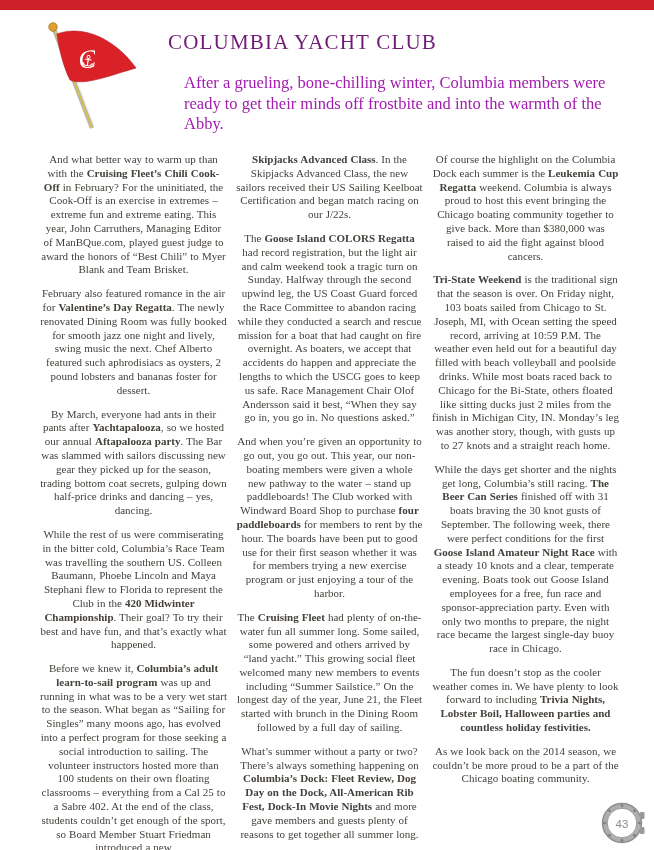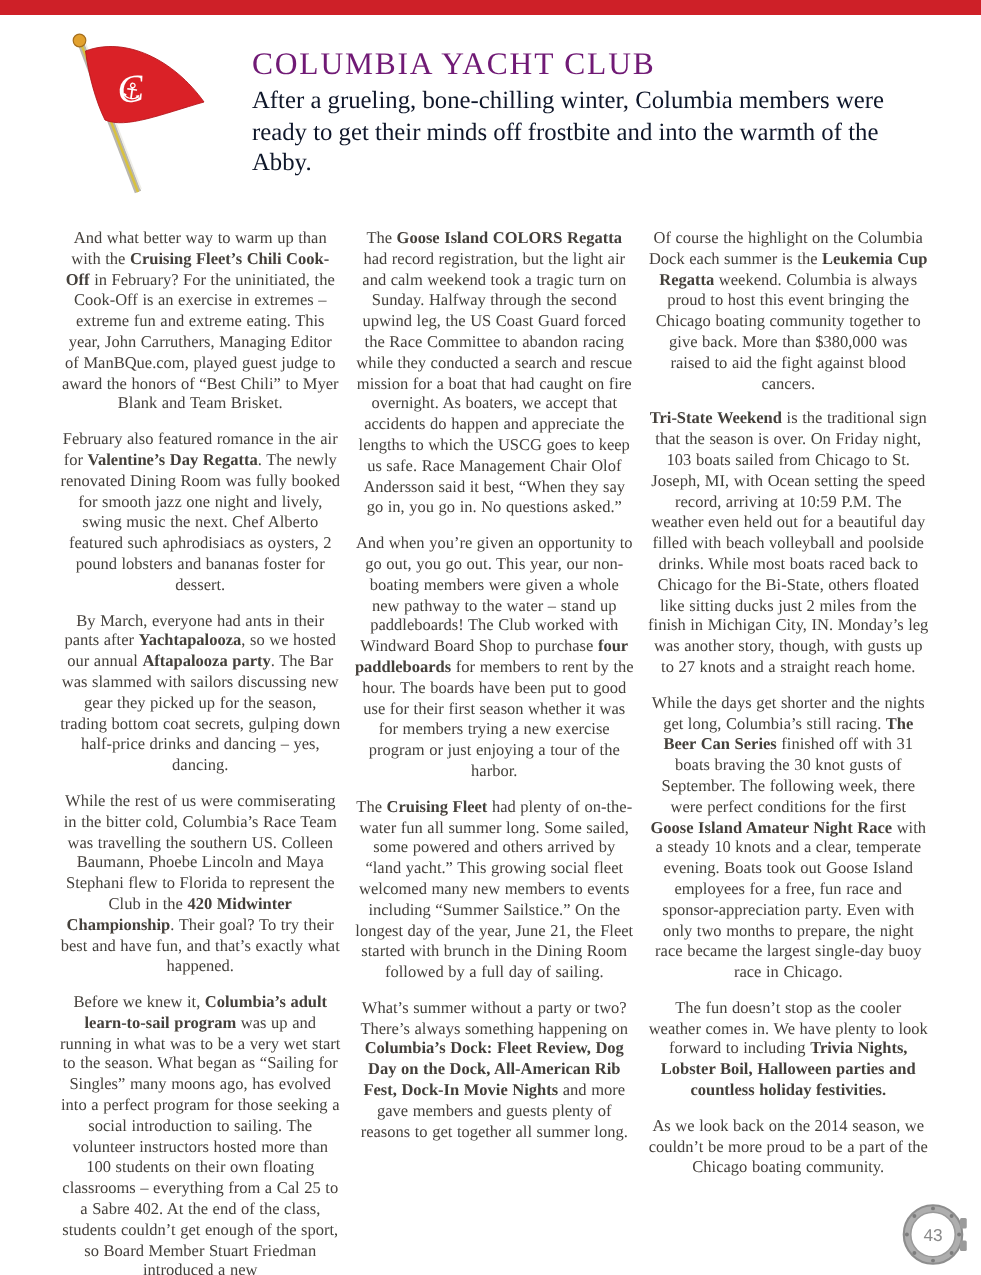--- a/index.html
+++ b/index.html
@@ -22,22 +22,22 @@
   .page-title {
     position:absolute; left:168px; top:30px;
     font-size:21px; color:#701a75;
     letter-spacing:1.2px; font-weight:normal;
     margin:0;
   }
   .page-subtitle {
     position:absolute; left:168px; top:57px;
     width:452px;
     font-size:16.5px; line-height:20.5px;
-    color:#0f172a;
-    margin:0;
+    color:#a21caf;
+    margin:16px;
   }
   .content {
     position:absolute; left:40px; top:153px;
     width:580px;
     display:flex; gap:9px;
   }
   .col { width:187px; }
   p.para {
     margin:0 0 10px 0;
     font-size:11px; line-height:13.8px;
@@ -84,20 +84,21 @@
 
 <div class="content">
   <div class="col">
       <p class="para"><span>And what better way to warm up than with the </span><span class="b">Cruising Fleet’s Chili Cook-Off</span><span> in February? For the uninitiated, the Cook-Off is an exercise in extremes – extreme fun and extreme eating. This year, John Carruthers, Managing Editor of ManBQue.com, played guest judge to award the honors of “Best Chili” to Myer Blank and Team Brisket.</span></p>
       <p class="para"><span>February also featured romance in the air for </span><span class="b">Valentine’s Day Regatta</span><span>. The newly renovated Dining Room was fully booked for smooth jazz one night and lively, swing music the next. Chef Alberto featured such aphrodisiacs as oysters, 2 pound lobsters and bananas foster for dessert.</span></p>
       <p class="para"><span>By March, everyone had ants in their pants after </span><span class="b">Yachtapalooza</span><span>, so we hosted our annual </span><span class="b">Aftapalooza party</span><span>. The Bar was slammed with sailors discussing new gear they picked up for the season, trading bottom coat secrets, gulping down half-price drinks and dancing – yes, dancing.</span></p>
       <p class="para"><span>While the rest of us were commiserating in the bitter cold, Columbia’s Race Team was travelling the southern US. Colleen Baumann, Phoebe Lincoln and Maya Stephani flew to Florida to represent the Club in the </span><span class="b">420 Midwinter Championship</span><span>. Their goal? To try their best and have fun, and that’s exactly what happened.</span></p>
       <p class="para"><span>Before we knew it, </span><span class="b">Columbia’s adult learn-to-sail program</span><span> was up and running in what was to be a very wet start to the season. What began as “Sailing for Singles” many moons ago, has evolved into a perfect program for those seeking a social introduction to sailing. The volunteer instructors hosted more than 100 students on their own floating classrooms – everything from a Cal 25 to a Sabre 402. At the end of the class, students couldn’t get enough of the sport, so Board Member Stuart Friedman introduced a new</span></p>
     </div>
   <div class="col">
+      <p class="para"><span class="b">Skipjacks Advanced Class</span><span>. In the Skipjacks Advanced Class, the new sailors received their US Sailing Keelboat Certification and began match racing on our J/22s.</span></p>
       <p class="para"><span>The </span><span class="b">Goose Island COLORS Regatta</span><span> had record registration, but the light air and calm weekend took a tragic turn on Sunday. Halfway through the second upwind leg, the US Coast Guard forced the Race Committee to abandon racing while they conducted a search and rescue mission for a boat that had caught on fire overnight. As boaters, we accept that accidents do happen and appreciate the lengths to which the USCG goes to keep us safe. Race Management Chair Olof Andersson said it best, “When they say go in, you go in. No questions asked.”</span></p>
       <p class="para"><span>And when you’re given an opportunity to go out, you go out. This year, our non-boating members were given a whole new pathway to the water – stand up paddleboards! The Club worked with Windward Board Shop to purchase </span><span class="b">four paddleboards</span><span> for members to rent by the hour. The boards have been put to good use for their first season whether it was for members trying a new exercise program or just enjoying a tour of the harbor.</span></p>
       <p class="para"><span>The </span><span class="b">Cruising Fleet</span><span> had plenty of on-the-water fun all summer long. Some sailed, some powered and others arrived by “land yacht.” This growing social fleet welcomed many new members to events including “Summer Sailstice.” On the longest day of the year, June 21, the Fleet started with brunch in the Dining Room followed by a full day of sailing.</span></p>
       <p class="para"><span>What’s summer without a party or two? There’s always something happening on </span><span class="b">Columbia’s Dock: Fleet Review, Dog Day on the Dock, All-American Rib Fest, Dock-In Movie Nights</span><span> and more gave members and guests plenty of reasons to get together all summer long.</span></p>
     </div>
   <div class="col">
       <p class="para"><span>Of course the highlight on the Columbia Dock each summer is the </span><span class="b">Leukemia Cup Regatta</span><span> weekend. Columbia is always proud to host this event bringing the Chicago boating community together to give back. More than $380,000 was raised to aid the fight against blood cancers.</span></p>
       <p class="para"><span class="b">Tri-State Weekend</span><span> is the traditional sign that the season is over. On Friday night, 103 boats sailed from Chicago to St. Joseph, MI, with Ocean setting the speed record, arriving at 10:59 P.M. The weather even held out for a beautiful day filled with beach volleyball and poolside drinks. While most boats raced back to Chicago for the Bi-State, others floated like sitting ducks just 2 miles from the finish in Michigan City, IN. Monday’s leg was another story, though, with gusts up to 27 knots and a straight reach home.</span></p>
       <p class="para"><span>While the days get shorter and the nights get long, Columbia’s still racing. </span><span class="b">The Beer Can Series</span><span> finished off with 31 boats braving the 30 knot gusts of September. The following week, there were perfect conditions for the first </span><span class="b">Goose Island Amateur Night Race</span><span> with a steady 10 knots and a clear, temperate evening. Boats took out Goose Island employees for a free, fun race and sponsor-appreciation party. Even with only two months to prepare, the night race became the largest single-day buoy race in Chicago.</span></p>
       <p class="para"><span>The fun doesn’t stop as the cooler weather comes in. We have plenty to look forward to including </span><span class="b">Trivia Nights, Lobster Boil, Halloween parties and countless holiday festivities.</span></p>

